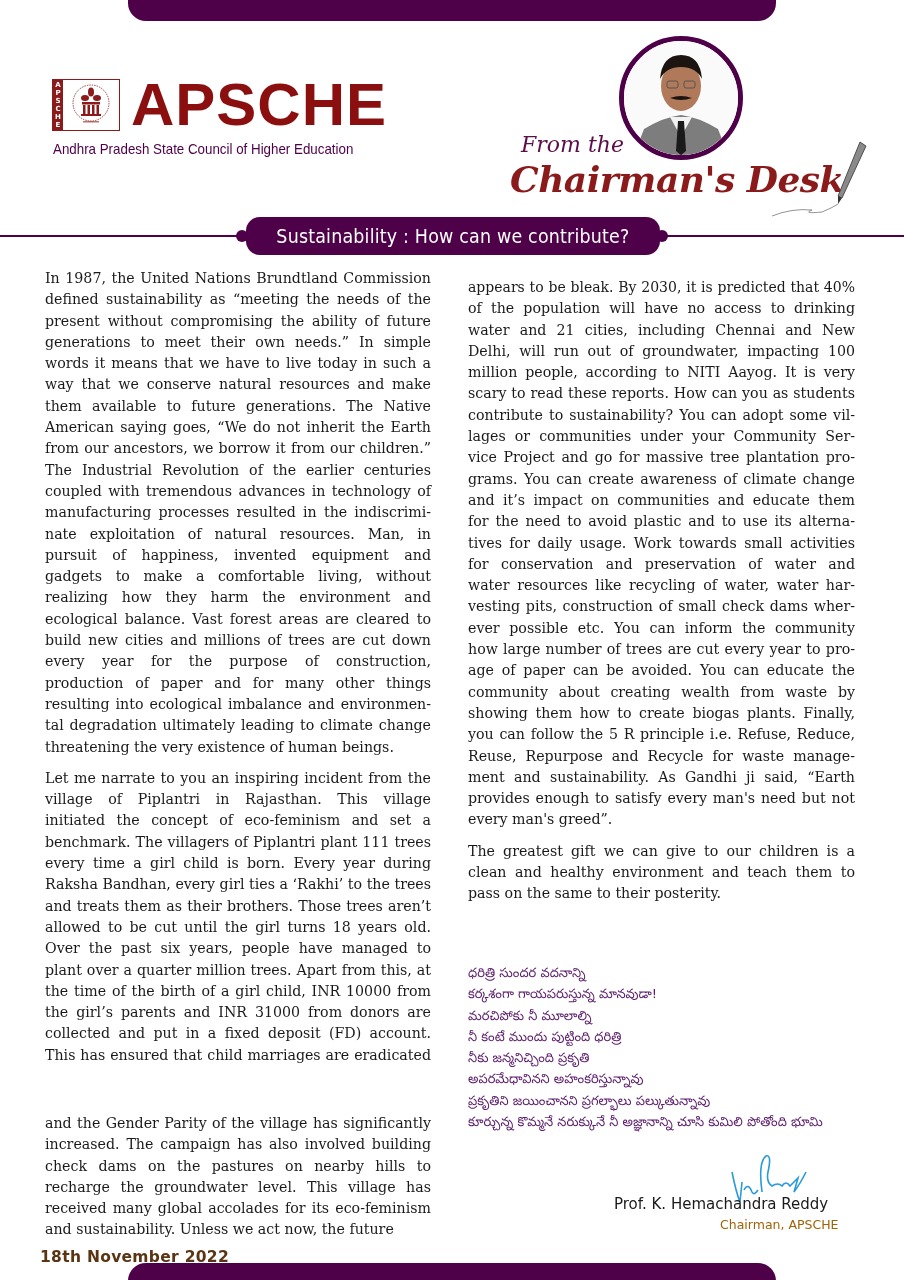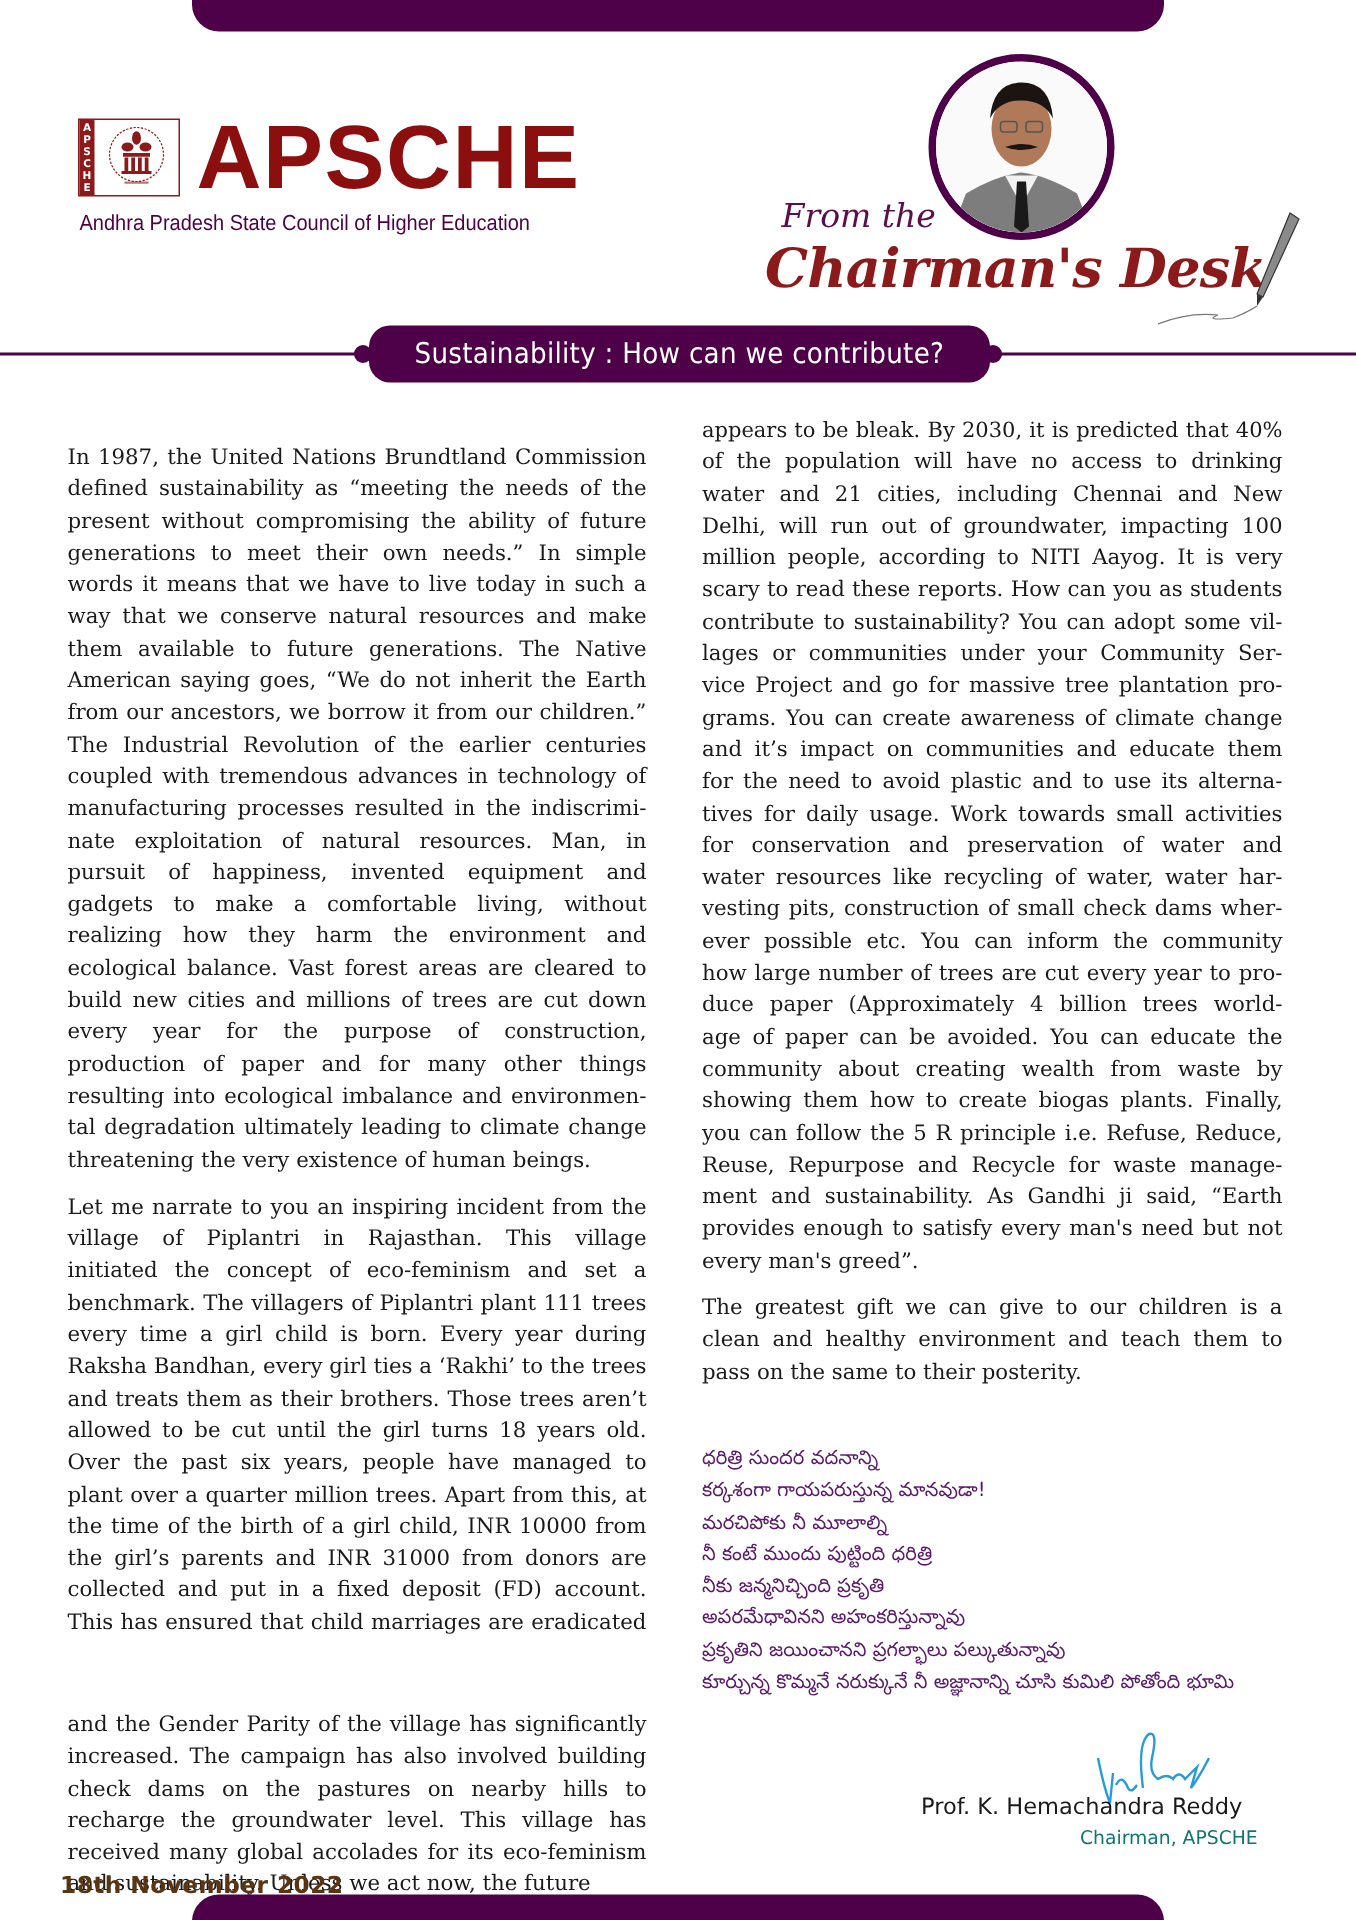--- a/index.html
+++ b/index.html
@@ -19,32 +19,32 @@
   .pen { position: absolute; left: 772px; top: 138px; }
 
   .title-line { position: absolute; top: 235px; height: 2px; background: #4e0048; }
   .title-line.left { left: 0; width: 240px; }
   .title-line.right { left: 664px; width: 240px; }
   .title-dot { position: absolute; top: 230px; width: 12px; height: 12px; background: #4e0048; border-radius: 50%; }
   .title-pill { position: absolute; left: 246px; top: 217px; width: 414px; height: 38px; background: #4e0048; border-radius: 14px; color: #fff; font-family: "DejaVu Sans", sans-serif; font-size: 19px; display: flex; align-items: center; justify-content: center; letter-spacing: 0.2px; transform-origin: center; }
   .title-pill span { display: inline-block; transform: scaleX(0.92); }
 
   .col { position: absolute; font-family: "DejaVu Serif", serif; font-size: 14.2px; color: #1a1a1a; }
-  .col-left { left: 45px; top: 295px; width: 386px; }
+  .col-left { left: 45px; top: 268px; width: 386px; }
   .col-right { left: 468px; top: 277px; width: 387px; }
   .line { display: block; height: 21.3px; line-height: 21.3px; text-align: justify; text-align-last: justify; white-space: nowrap; overflow: visible; }
   .line.last { text-align-last: left; }
   .para-gap { height: 10px; }
 
   .telugu { position: absolute; left: 468px; top: 962px; font-family: "DejaVu Sans", sans-serif; font-size: 13px; color: #5a1a6a; }
   .telugu .tl { height: 21.3px; line-height: 21.3px; white-space: nowrap; }
 
   .sig { position: absolute; left: 728px; top: 1152px; }
   .sig-name { position: absolute; left: 614px; top: 1195px; font-family: "DejaVu Sans", sans-serif; font-size: 15px; color: #1a1a1a; }
-  .sig-title { position: absolute; left: 720px; top: 1217px; font-family: "DejaVu Sans", sans-serif; font-size: 12.5px; color: #0f766e; }
+  .sig-title { position: absolute; left: 720px; top: 1217px; font-family: "DejaVu Sans", sans-serif; font-size: 12.5px; color: #a16207; }
   .date { position: absolute; left: 40px; top: 1248px; font-family: "DejaVu Sans", sans-serif; font-weight: bold; font-size: 15.5px; color: #5a3514; letter-spacing: 0.3px; }
 </style>
 </head>
 <body>
 
 <div class="top-bar"></div>
 
 <div class="logo">
   <div class="logo-strip">
     <span>A</span>
@@ -167,21 +167,20 @@
       <span class="line" style="white-space: nowrap;">vice Project and go for massive tree plantation pro-</span>
       <span class="line" style="white-space: nowrap;">grams. You can create awareness of climate change</span>
       <span class="line" style="white-space: nowrap;">and it’s impact on communities and educate them</span>
       <span class="line" style="white-space: nowrap;">for the need to avoid plastic and to use its alterna-</span>
       <span class="line" style="white-space: nowrap;">tives for daily usage. Work towards small activities</span>
       <span class="line" style="white-space: nowrap;">for conservation and preservation of water and</span>
       <span class="line" style="white-space: nowrap;">water resources like recycling of water, water har-</span>
       <span class="line" style="white-space: nowrap;">vesting pits, construction of small check dams wher-</span>
       <span class="line" style="white-space: nowrap;">ever possible etc. You can inform the community</span>
       <span class="line" style="white-space: nowrap;">how large number of trees are cut every year to pro-</span>
-      <span class="line" style="white-space: nowrap;">duce paper (Approximately 4 billion trees world-</span>
       <span class="line" style="white-space: nowrap;">age of paper can be avoided. You can educate the</span>
       <span class="line" style="white-space: nowrap;">community about creating wealth from waste by</span>
       <span class="line" style="white-space: nowrap;">showing them how to create biogas plants. Finally,</span>
       <span class="line" style="white-space: nowrap;">you can follow the 5 R principle i.e. Refuse, Reduce,</span>
       <span class="line" style="white-space: nowrap;">Reuse, Repurpose and Recycle for waste manage-</span>
       <span class="line" style="white-space: nowrap;">ment and sustainability.  As Gandhi ji said, “Earth</span>
       <span class="line" style="white-space: nowrap;">provides enough to satisfy every man's need but not</span>
       <span class="line last" style="white-space: nowrap;">every man's greed”.</span>
     </div>
     <div class="para-gap"></div>

